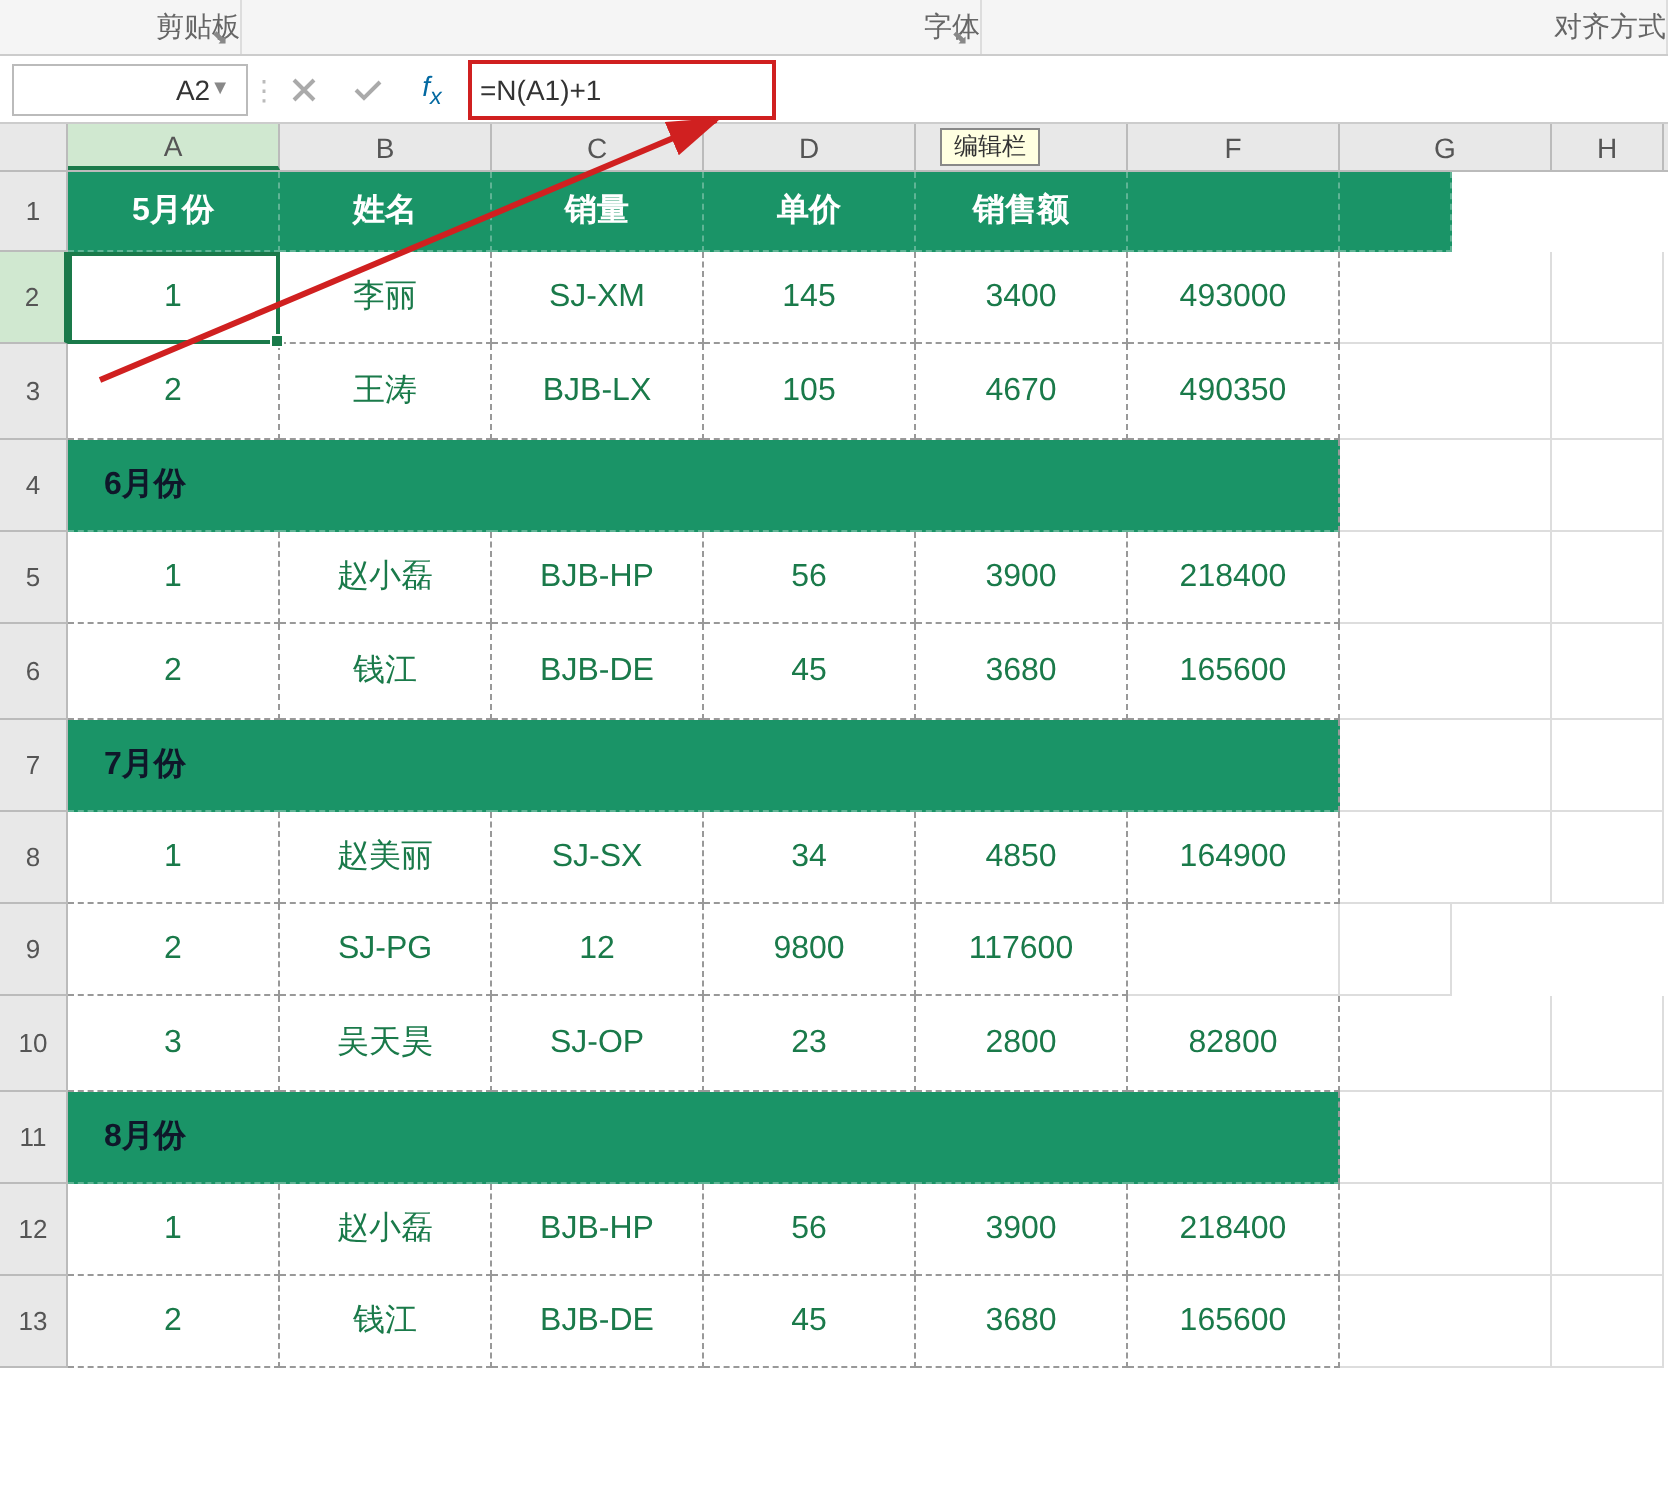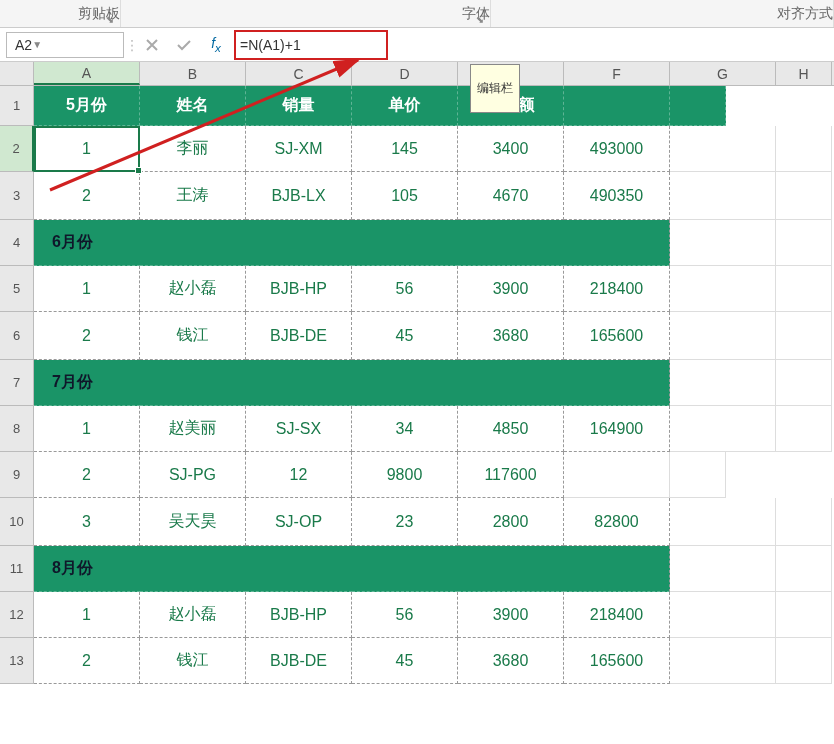--- a/index.html
+++ b/index.html
@@ -6,30 +6,30 @@
   body { font-family: "Microsoft YaHei", Arial, sans-serif; font-size: 14px; background: #fff; color: #333; width: 834px; }
   
   .ribbon-section { display: flex; height: 28px; border-bottom: 1px solid #ccc; background: #f5f5f5; }
   .ribbon-item { display: flex; align-items: center; justify-content: flex-end; border-right: 1px solid #ddd; color: #666; position: relative; }
   .ribbon-item.clipboard { width: 121px; justify-content: flex-end; padding-left: 20px; }
   .ribbon-item.font { width: 370px; }
   .ribbon-item.align { flex: 1; }
   .corner-icon { position: absolute; right: 4px; bottom: 2px; width: 12px; height: 12px; color: #888; font-size: 10px; display: flex; align-items: center; justify-content: center; cursor: pointer; }
   
   .formula-bar { display: flex; height: 34px; align-items: center; background: #fff; border-bottom: 1px solid #ccc; padding: 4px 6px; }
-  .name-box { width: 118px; height: 26px; border: 1px solid #bbb; background: #fff; display: flex; align-items: center; padding: 0 8px; justify-content: flex-start; margin-right: 4px; }
+  .name-box { width: 118px; height: 26px; border: 1px solid #bbb; background: #fff; display: flex; align-items: center; padding: 0 8px; justify-content: flex-end; margin-right: 4px; }
   .name-box-text { color: #333; }
   .name-box-arrow { color: #888; font-size: 10px; }
   .divider-v { width: 8px; height: 26px; display: flex; align-items: center; justify-content: center; color: #bbb; }
   .fb-btn { width: 32px; height: 26px; display: flex; align-items: center; justify-content: center; color: #999; cursor: pointer; }
   .fb-btn.fx { font-style: italic; font-family: Liberation Sans, sans-serif; color: #0369a1; }
   .formula-input { flex: 1; height: 26px; padding: 0 8px; display: flex; align-items: center; border: none; position: relative; }
   .formula-highlight { position: absolute; left: 2px; top: -2px; width: 154px; height: 30px; border: 2px solid #d02020; pointer-events: none; }
   
-  .tooltip { position: absolute; left: 470px; top: 64px; background: #ffffe1; border: 1px solid #888; padding: 15px 6px; font-size: 12px; z-index: 10; }
+  .tooltip { position: absolute; left: 470px; top: 64px; background: #ffffe1; border: 1px solid #888; padding: 0 6px; font-size: 12px; z-index: 10; }
   
   .arrow-line { position: absolute; left: 40px; top: 55px; width: 330px; height: 140px; pointer-events: none; z-index: 5; }
   
   .grid-container { position: relative; }
   
   .col-headers { display: flex; height: 24px; background: #e8e8e8; border-bottom: 1px solid #bbb; }
   .corner-cell { width: 34px; border-right: 1px solid #bbb; background: #e8e8e8; }
   .col-header { border-right: 1px solid #bbb; display: flex; align-items: center; justify-content: center; color: #555; background: #e8e8e8; }
   .col-header.selected { background: #d0e8d0; border-bottom: 2px solid #1a7a4a; }
   .col-A { width: 106px; }

